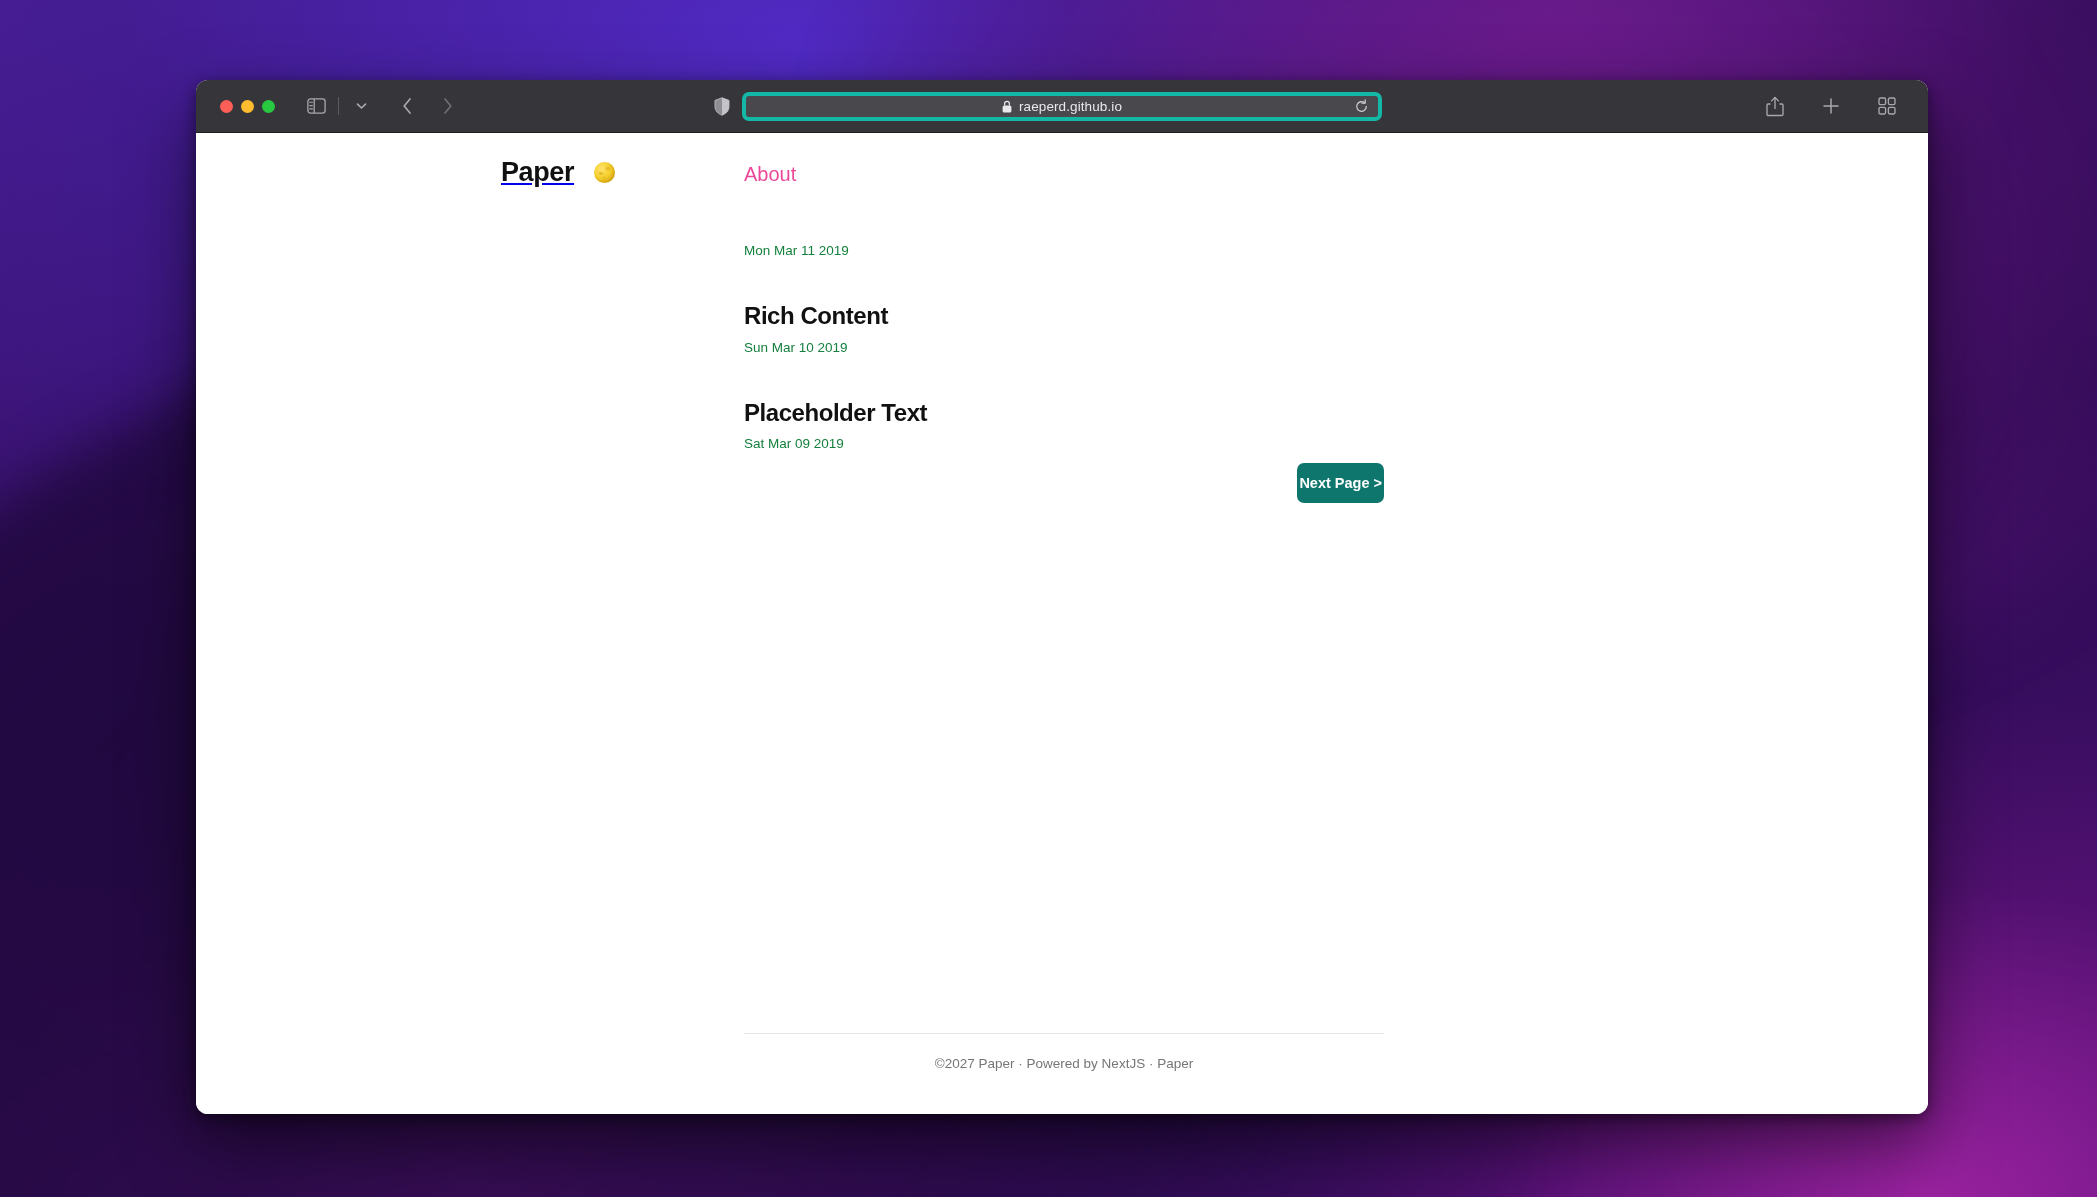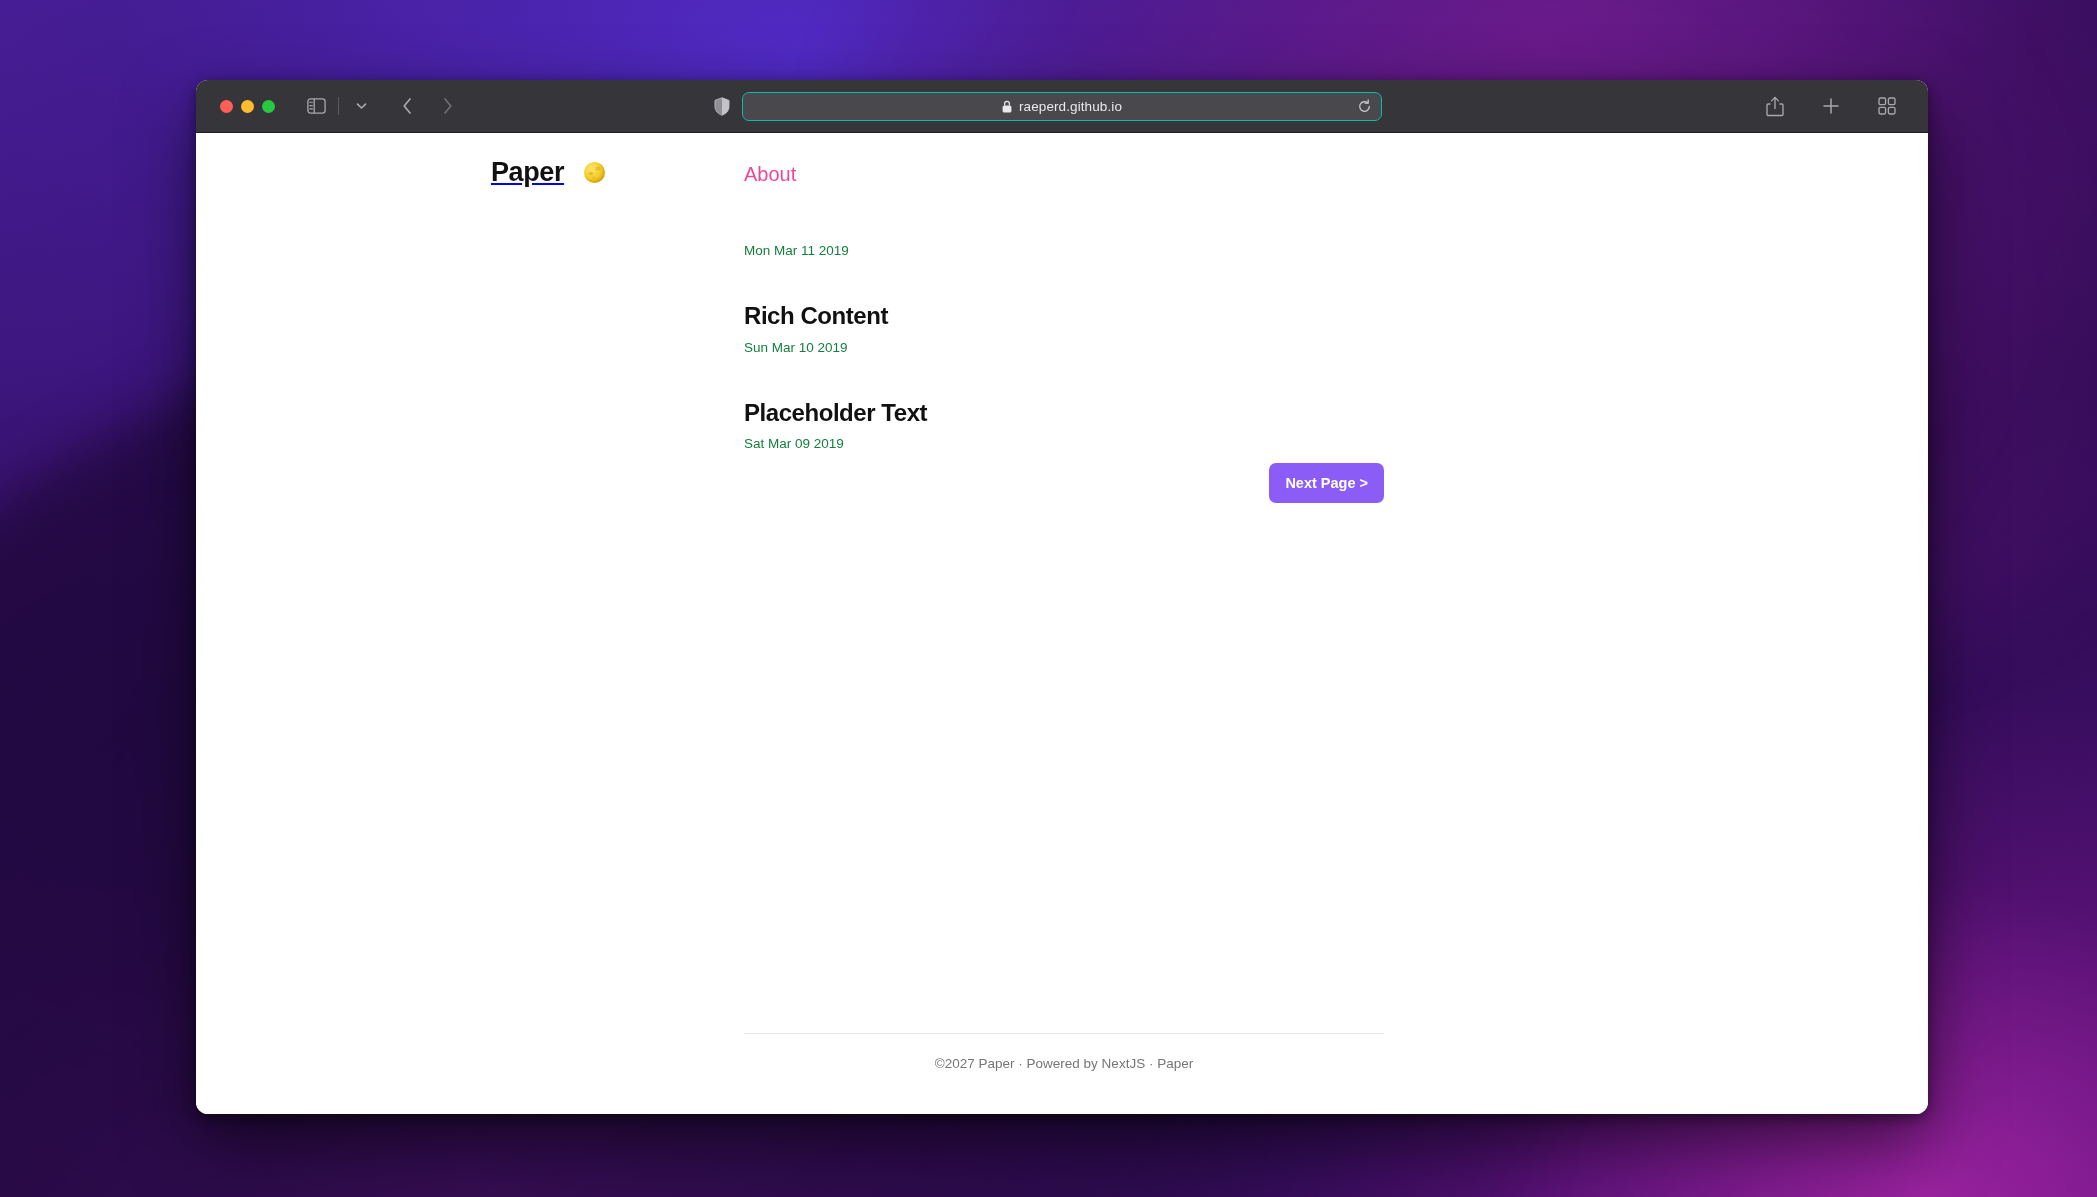--- a/index.html
+++ b/index.html
@@ -87,21 +87,21 @@
   .chev.dim { stroke: #6e6e74; }
 
   
   #url-field {
     position: absolute;
     left: 50%;
     transform: translateX(-50%);
     width: 640px;
     height: 29px;
     background: #48484d;
-    border: 1px solid #14b8a6;
+    border: 4px solid #14b8a6;
     border-radius: 7px;
     display: flex;
     align-items: center;
     justify-content: center;
     gap: 7px;
   }
   #url-text {
     color: #e9e9ec;
     font-size: 13.5px;
     letter-spacing: 0.1px;
@@ -141,21 +141,21 @@
 
   #site-header {
     position: absolute;
     top: 24px;
     left: 0;
     width: 100%;
     height: 40px;
   }
   #brand {
     position: absolute;
-    left: 295px;
+    left: 305px;
     top: 0;
     display: flex;
     align-items: center;
     gap: 20px;
   }
   #brand-title {
     font-size: 27px;
     font-weight: 700;
     color: #111111;
     letter-spacing: -0.4px;
@@ -212,27 +212,27 @@
 
   #pager {
     position: absolute;
     left: 548px;
     top: 330px;
     width: 640px;
     display: flex;
     justify-content: flex-end;
   }
   #next-page-button {
-    background: #8b5cf6;
+    background: #0f766e;
     color: #ffffff;
     font-size: 14.5px;
     font-weight: 600;
     border: none;
     border-radius: 7px;
-    padding: 12px 16px;
+    padding: 12px 2px;
     cursor: pointer;
     font-family: "Liberation Sans", sans-serif;
   }
 
   #footer {
     position: absolute;
     left: 548px;
     top: 900px;
     width: 640px;
     border-top: 1px solid #e6e6e6;

